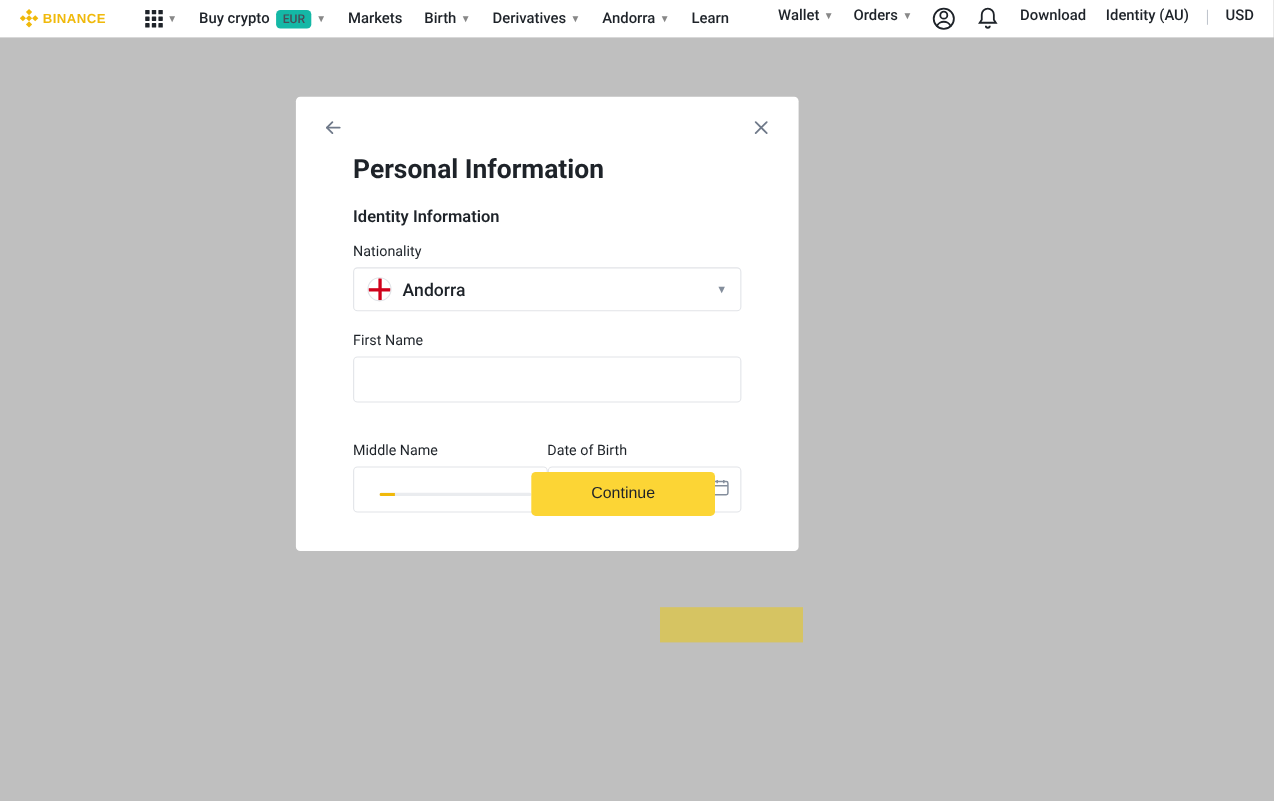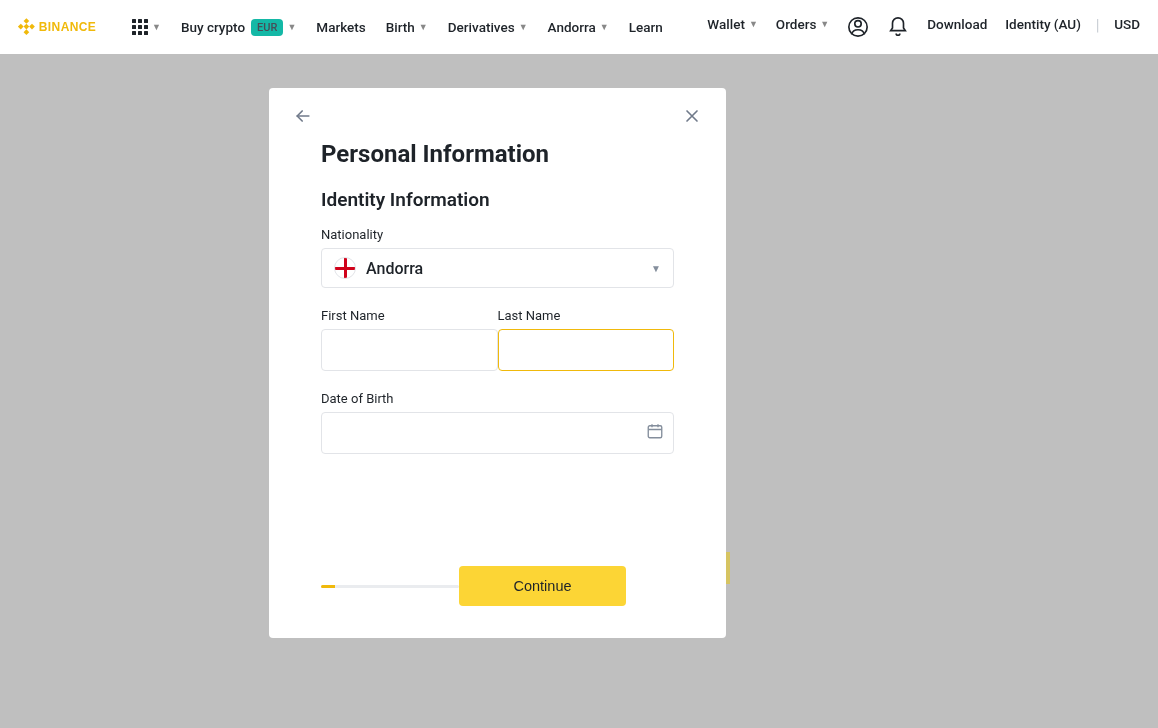--- a/index.html
+++ b/index.html
@@ -6,21 +6,21 @@
     body {
       font-family: -apple-system, BlinkMacSystemFont, "Segoe UI", Roboto, Arial, sans-serif;
       background: #bfbfbf;
       width: 1158px;
       height: 728px;
       overflow: hidden;
       position: relative;
     }
     .header {
       background: #fff;
-      height: 54px;
+      height: 34px;
       display: flex;
       align-items: center;
       padding: 0 18px;
       font-size: 13.5px;
       color: #1e2329;
       font-weight: 500;
     }
     .logo {
       display: flex;
       align-items: center;
@@ -58,21 +58,21 @@
       width: 130px;
       height: 32px;
       background: #d6c462;
     }
 
     .modal {
       position: absolute;
       left: 269px;
       top: 88px;
       width: 457px;
-      height: 550px;
+      height: 413px;
       background: #fff;
       border-radius: 4px;
       padding: 18px 0 0 0;
     }
     .modal-top {
       display: flex;
       justify-content: space-between;
       padding: 0 24px;
     }
     .back-arrow, .close-x { cursor: pointer; color: #707a8a; }
@@ -80,21 +80,21 @@
     .modal-body {
       padding: 10px 52px 0 52px;
     }
     .modal-title {
       font-size: 24px;
       font-weight: 700;
       color: #1e2329;
       margin-bottom: 20px;
     }
     .sub-heading {
-      font-size: 19px;
+      font-size: 15px;
       font-weight: 600;
       color: #1e2329;
       margin-bottom: 16px;
     }
     .field-label {
       font-size: 13px;
       color: #1e2329;
       margin-bottom: 6px;
       display: block;
     }
@@ -133,21 +133,21 @@
       background: #d0021b;
     }
     .nationality-select .value {
       font-size: 16px;
       color: #1e2329;
       font-weight: 500;
       flex: 1;
     }
     .nationality-select .drop-caret { font-size: 10px; color: #848e9c; }
 
-    .row-2 { display: flex; margin-bottom: 20px; }
+    .row-2 { display: flex; margin-bottom: 37px; }
     .row-2 > div { flex: 1; }
     .text-input {
       border: 1px solid #e2e4e8;
       border-radius: 4px;
       height: 42px;
       width: 100%;
       padding: 0 12px;
       font-size: 14px;
       outline: none;
       background: #fff;
@@ -168,21 +168,21 @@
     }
     .date-wrap .cal-icon svg { width: 18px; height: 18px; }
 
     .modal-footer {
       position: absolute;
       bottom: 32px;
       left: 52px;
       right: 52px;
       display: flex;
       align-items: center;
-      justify-content: flex-start;
+      justify-content: center;
     }
     .progress-track {
       width: 138px;
       height: 3px;
       background: #eaecef;
       border-radius: 2px;
       overflow: hidden;
     }
     .progress-fill {
       height: 100%;
@@ -317,27 +317,27 @@
       <div class="flag"></div>
       <span class="value">Andorra</span>
       <span class="drop-caret">▼</span>
     </div>
 
     <div class="row-2">
       <div>
         <label class="field-label">First Name</label>
         <input class="text-input" type="text" value="" style="">
       </div>
+    </div>
+
+    <div class="row-2">
       <div>
-        <label class="field-label">Last Name</label>
-        <input class="text-input focused" type="text" value="" style="">
+        <label class="field-label">Middle Name</label>
+        <input class="text-input" type="text" value="" style="">
       </div>
-    </div>
-
-    <div class="row-2">
       <div>
         <label class="field-label">Date of Birth</label>
         <div class="date-wrap">
           <input class="text-input" type="text" value="" style="">
           <span class="cal-icon">
             <svg viewBox="0 0 24 24" fill="none" stroke="#848e9c" stroke-width="1.8">
               <rect x="3" y="5" width="18" height="16" rx="2"></rect>
               <path d="M3 10h18M8 3v4M16 3v4"></path>
             </svg>
           </span>

